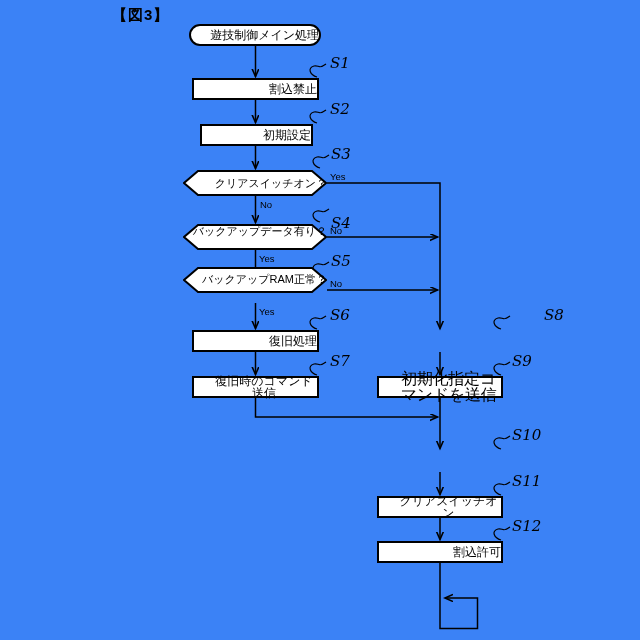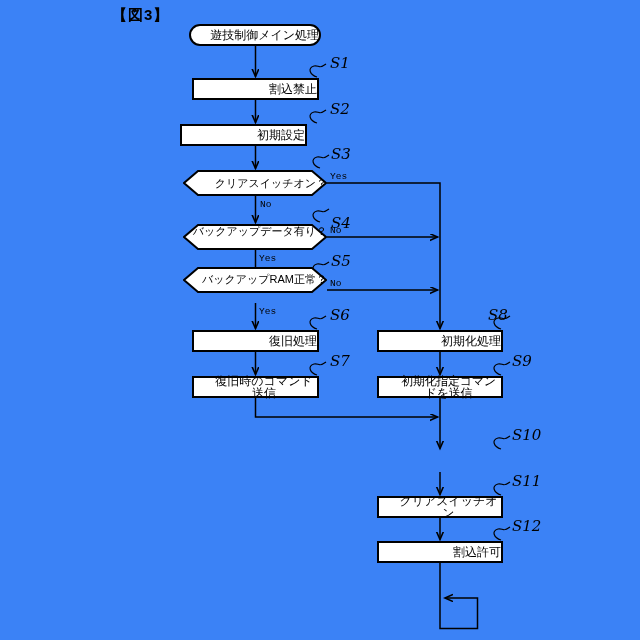--- a/index.html
+++ b/index.html
@@ -57,36 +57,35 @@
   .hex svg {
     position: absolute;
     left: 0;
     top: 0;
   }
   .hex .nlabel {
     position: relative;
     z-index: 1;
   }
   .smalltext .nlabel {
-    font-size: 12px;
+    font-size: 16px;
     letter-spacing: -0.3px;
     border-radius: 7px;
   }
   .steplabel {
     position: absolute;
     font-family: "DejaVu Serif", serif;
     font-style: italic;
     font-size: 15px;
     line-height: 1;
   }
   .branchlabel {
     position: absolute;
     font-size: 9.5px;
     line-height: 1;
-    font-family: Liberation Mono, monospace;
   }
 </style>
 </head>
 <body>
 
 <div id="canvas">
 
   <div class="fig-title">【図3】</div>
 
   <svg id="wires" width="640" height="640" viewBox="0 0 640 640">
@@ -130,21 +129,21 @@
   </svg>
 
   <div class="node oval" style="left:189px;top:24px;width:132px;height:22px">
     <span class="nlabel">遊技制御メイン処理</span>
   </div>
 
   <div class="node box" style="left:192px;top:78px;width:127px;height:22px">
     <span class="nlabel">割込禁止</span>
   </div>
 
-  <div class="node box" style="left:180px;top:124px;width:127px;height:22px">
+  <div class="node box" style="left:200px;top:124px;width:113px;height:22px">
     <span class="nlabel">初期設定</span>
   </div>
 
   <div class="node hex" style="left:183px;top:170px;width:144px;height:26px">
     <svg width="144" height="26" viewBox="0 0 144 26">
       <polygon points="15,1 129,1 143,13 129,25 15,25 1,13" fill="#ffffff" stroke="#000000" stroke-width="2"></polygon>
     </svg>
     <span class="nlabel">クリアスイッチオン？</span>
   </div>
 
@@ -163,23 +162,20 @@
   </div>
 
   <div class="node box" style="left:192px;top:330px;width:127px;height:22px">
     <span class="nlabel">復旧処理</span>
   </div>
 
   <div class="node box" style="left:192px;top:376px;width:127px;height:22px">
     <span class="nlabel">復旧時のコマンド送信</span>
   </div>
 
-  <div class="node box" style="left:377px;top:330px;width:126px;height:22px">
-    <span class="nlabel">初期化処理</span>
-  </div>
 
   <div class="node box smalltext" style="left:377px;top:376px;width:126px;height:22px">
     <span class="nlabel">初期化指定コマンドを送信</span>
   </div>
 
 
   <div class="node box" style="left:377px;top:496px;width:126px;height:22px">
     <span class="nlabel">クリアスイッチオン</span>
   </div>
 
@@ -187,21 +183,21 @@
     <span class="nlabel">割込許可</span>
   </div>
 
   <span class="steplabel" style="left:330px;top:56px">S1</span>
   <span class="steplabel" style="left:330px;top:102px">S2</span>
   <span class="steplabel" style="left:331px;top:147px">S3</span>
   <span class="steplabel" style="left:331px;top:216px">S4</span>
   <span class="steplabel" style="left:331px;top:254px">S5</span>
   <span class="steplabel" style="left:330px;top:308px">S6</span>
   <span class="steplabel" style="left:330px;top:354px">S7</span>
-  <span class="steplabel" style="left:488px;top:308px">S8</span>
+  <span class="steplabel" style="left:544px;top:308px">S8</span>
   <span class="steplabel" style="left:512px;top:354px">S9</span>
   <span class="steplabel" style="left:512px;top:428px">S10</span>
   <span class="steplabel" style="left:512px;top:474px">S11</span>
   <span class="steplabel" style="left:512px;top:519px">S12</span>
 
   <span class="branchlabel" style="left:330px;top:172px">Yes</span>
   <span class="branchlabel" style="left:260px;top:200px">No</span>
   <span class="branchlabel" style="left:330px;top:226px">No</span>
   <span class="branchlabel" style="left:259px;top:254px">Yes</span>
   <span class="branchlabel" style="left:330px;top:279px">No</span>

